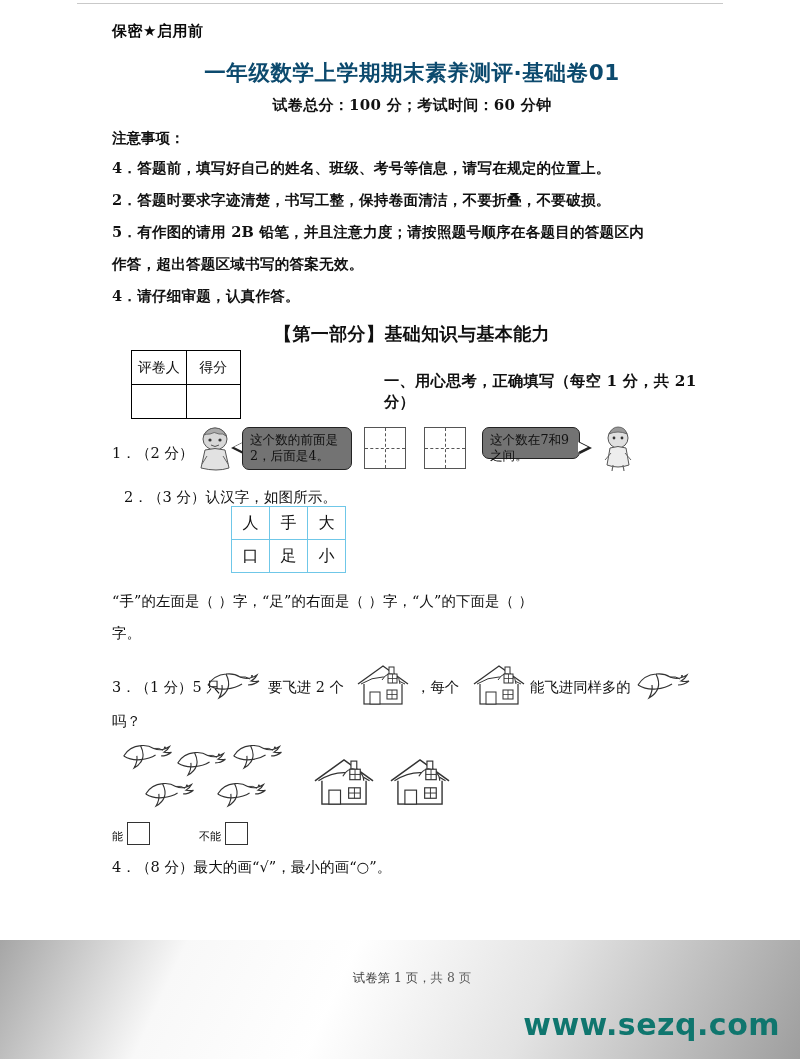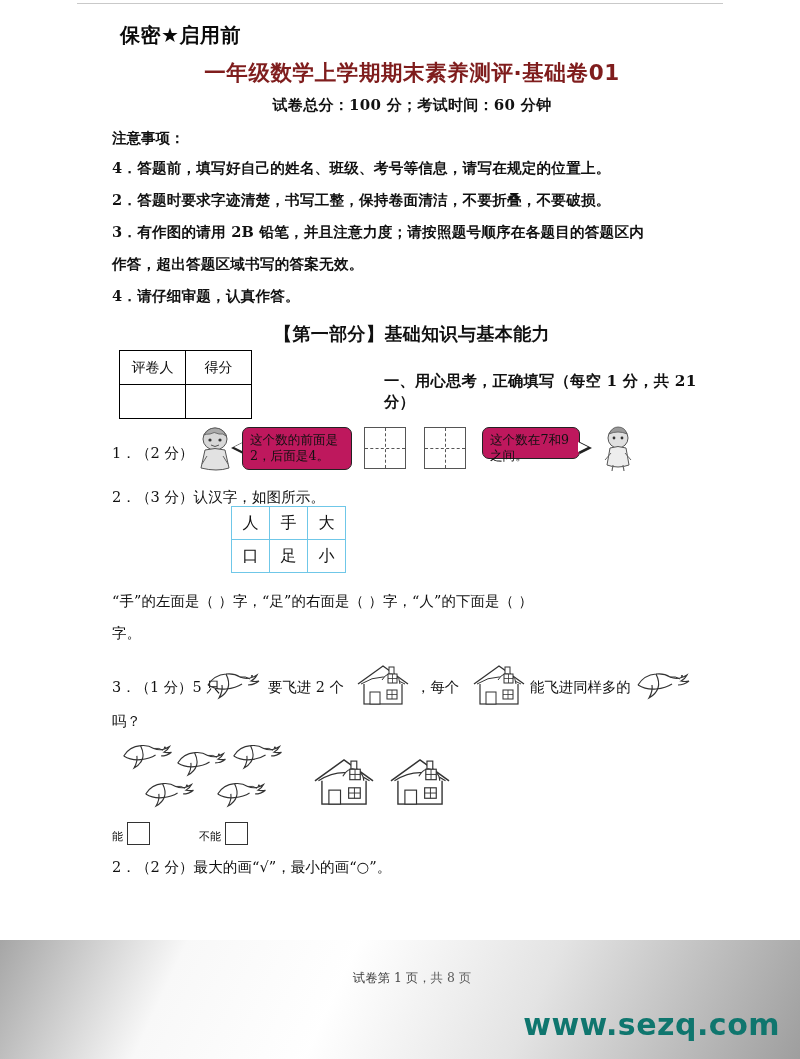--- a/index.html
+++ b/index.html
@@ -38,37 +38,36 @@
     top: 0;
     width: 600px;
   }
 
   .secret {
     position: absolute;
     left: 112px;
     top: 22px;
     font-family: "DejaVu Sans", "Liberation Sans", sans-serif;
     font-weight: bold;
-    font-size: 20px;
+    font-size: 15px;
     letter-spacing: .5px;
     color: #0a0a0a;
-    margin-left: 8px;
   }
 
   .title {
     position: absolute;
     left: 0;
     top: 58px;
     width: 600px;
     text-align: center;
     font-family: "DejaVu Sans", "Liberation Sans", sans-serif;
     font-weight: bold;
     font-size: 21.5px;
     letter-spacing: .6px;
-    color: #7f1d1d;
+    color: #0c4a6e;
   }
   .subtitle {
     position: absolute;
     left: 0;
     top: 96px;
     width: 600px;
     text-align: center;
     font-weight: bold;
     font-size: 15px;
     letter-spacing: .3px;
@@ -104,23 +103,23 @@
     text-align: center;
     font-family: "DejaVu Sans", "Liberation Sans", sans-serif;
     font-weight: bold;
     font-size: 18px;
     letter-spacing: .4px;
   }
 
   
   .score-table {
     position: absolute;
-    left: 119px;
+    left: 131px;
     top: 350px;
-    width: 133px;
+    width: 110px;
     height: 68px;
     border-collapse: collapse;
     table-layout: fixed;
     padding-left: 32px;
   }
   .score-table td {
     border: 1.6px solid #000;
     height: 33px;
     text-align: center;
     vertical-align: middle;
@@ -160,21 +159,21 @@
   }
   .fig-kid-right {
     position: absolute;
     left: 487px;
     top: 2px;
   }
   .bubble {
     position: absolute;
     border: 1.3px solid #222;
     border-radius: 7px;
-    background: #be185d;
+    background: #737373;
     font-size: 12.6px;
     line-height: 1.25;
     padding: 4px 6px 4px 7px;
     box-sizing: border-box;
   }
   .bubble-left {
     left: 130px;
     top: 3px;
     width: 110px;
     height: 43px;
@@ -238,21 +237,21 @@
   .tzg::after {
     top: 0; bottom: 0; left: 50%;
     border-left: 1.2px dashed #555;
   }
   .tzg-a { left: 252px; top: 3px; }
   .tzg-b { left: 312px; top: 3px; }
 
   
   .q2-label {
     position: absolute;
-    left: 0;
+    left: 12px;
     top: 488px;
     font-size: 14.6px;
   }
   .hanzi-table {
     position: absolute;
     left: 119px;
     top: 506px;
     border-collapse: collapse;
     table-layout: fixed;
   }
@@ -386,21 +385,21 @@
   <div class="secret">保密★启用前</div>
 
   <div class="content">
 
     <div class="title">一年级数学上学期期末素养测评·基础卷01</div>
     <div class="subtitle">试卷总分：100 分；考试时间：60 分钟</div>
 
     <div class="notice-head">注意事项：</div>
     <div class="notice n1">4．答题前，填写好自己的姓名、班级、考号等信息，请写在规定的位置上。</div>
     <div class="notice n2">2．答题时要求字迹清楚，书写工整，保持卷面清洁，不要折叠，不要破损。</div>
-    <div class="notice n3">3．有作图的请用 2B 铅笔，并且注意力度；请按照题号顺序在各题目的答题区内</div>
+    <div class="notice n3">5．有作图的请用 2B 铅笔，并且注意力度；请按照题号顺序在各题目的答题区内</div>
     <div class="notice n3b">作答，超出答题区域书写的答案无效。</div>
     <div class="notice n4">4．请仔细审题，认真作答。</div>
 
     <div class="part-head">【第一部分】基础知识与基本能力</div>
 
     <div class="q-one-title">一、用心思考，正确填写（每空 1 分，共 21 分）</div>
 
     <div class="q1">
       <div class="q1-label">1．（2 分）</div>
 
@@ -598,21 +597,21 @@
         </svg>
       </span>
     </div>
 
     <div class="q3-choice">
       <span>能</span><span class="chk"></span>
       <span style="display:inline-block; width:38px;"></span>
       <span>不能</span><span class="chk"></span>
     </div>
 
-    <div class="q4-label">2．（2 分）最大的画“√”，最小的画“○”。</div>
+    <div class="q4-label">4．（8 分）最大的画“√”，最小的画“○”。</div>
 
     <div class="footer">试卷第 1 页，共 8 页</div>
   </div>
 
   <table class="score-table">
     <tbody>
         <tr>
       <td>评卷人</td>
       <td>得分</td>
     </tr>

